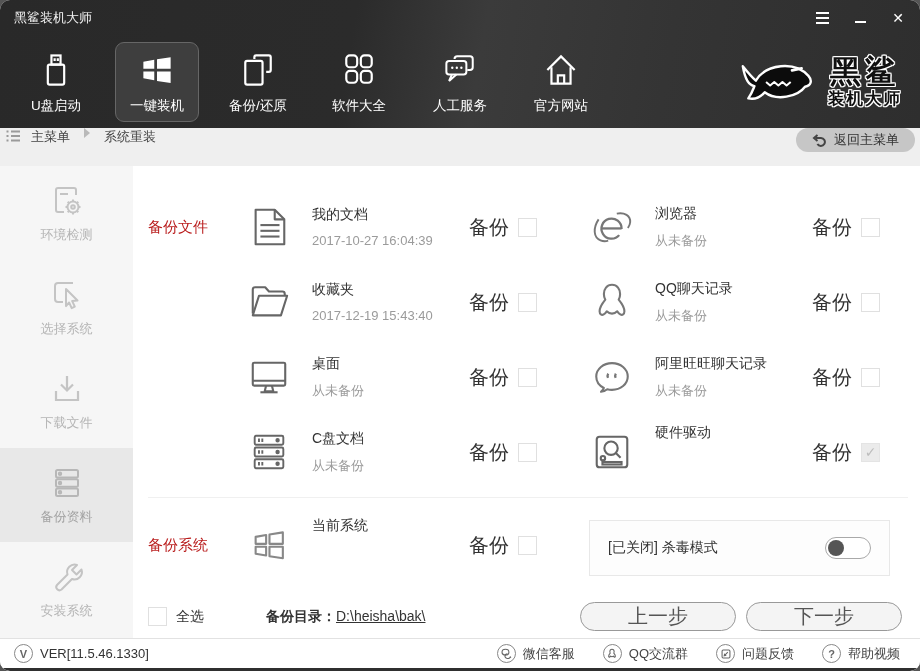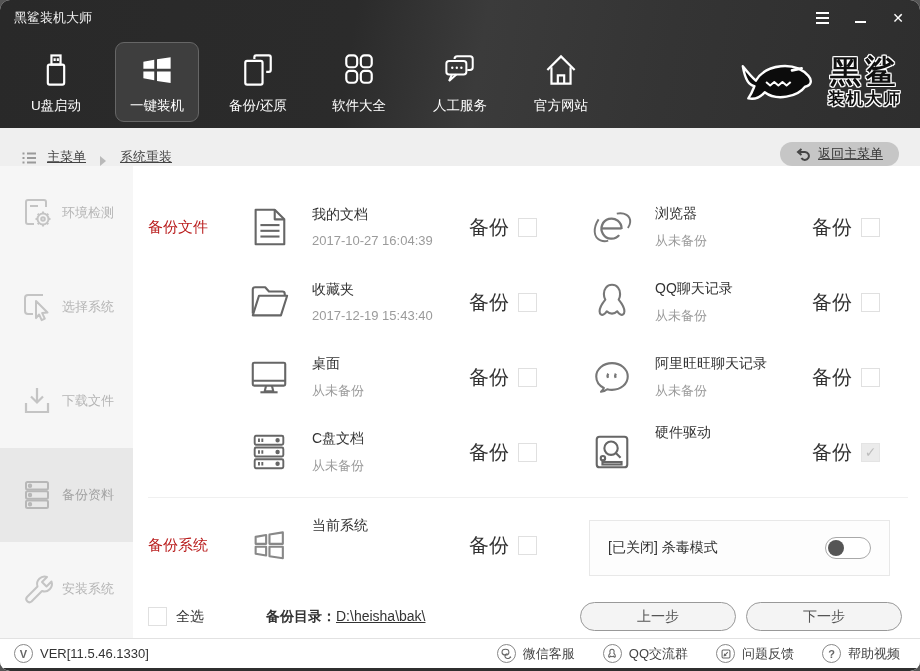--- a/index.html
+++ b/index.html
@@ -22,30 +22,30 @@
   .nav-item.active { background:#3e3e3e; border-color:#666; }
   .nav-icon { height:42px; display:flex; align-items:flex-end; justify-content:center; }
   .nav-label { font-size:13.5px; color:#fff; white-space:nowrap; }
   .logo { margin-left:auto; margin-right:18px; display:flex; align-items:center; gap:10px; }
   .logo-text { text-align:center; font-weight:bold; color:#101010;
     text-shadow:-1px -1px 0 #fff,1px -1px 0 #fff,-1px 1px 0 #fff,1px 1px 0 #fff,0 -1px 0 #fff,0 1px 0 #fff,-1px 0 0 #fff,1px 0 0 #fff; }
   .logo-line1 { font-size:31px; letter-spacing:4px; line-height:32px; }
   .logo-line2 { font-size:16.5px; letter-spacing:2px; line-height:20px; }
 
   
-  .crumbbar { height:38px; background:#efefef; display:flex; align-items:flex-end; padding:0 21px; font-size:13px; color:#444;text-decoration:underline; }
+  .crumbbar { height:38px; background:#efefef; display:flex; align-items:flex-start; padding:0 5px; font-size:13px; color:#444; }
   .crumb-sep { width:0; height:0; border-left:6px solid #b9b9b9; border-top:5px solid transparent; border-bottom:5px solid transparent; margin:0 14px; }
   .crumb-item { cursor:pointer; }
   .crumb-list-icon { margin-right:10px; display:flex; }
   .back-btn { margin-left:auto; height:24px; background:#c6c6c6; border-radius:12px; display:flex; align-items:center; gap:7px; padding:0 16px; font-size:13px; color:#333; cursor:pointer; }
 
   
   .app-body { display:flex; height:472px; }
   .sidebar { width:133px; background:#f6f6f6; }
-  .side-item { height:94px; display:flex; flex-direction:row; align-items:center; justify-content:center; gap:7px; cursor:pointer; }
+  .side-item { height:94px; display:flex; flex-direction:column; align-items:center; justify-content:center; gap:7px; cursor:pointer; }
   .side-item.active { background:#e8e8e8; }
   .side-label { font-size:13px; color:#b5b5b5; }
   .side-item.active .side-label { color:#a3a3a3; }
 
   .main { flex:1; background:#fff; padding:36px 12px 0 15px; position:relative; }
   .section { display:flex; }
   .section-label { width:98px; font-size:15px; font-weight:normal; color:#b91c1c; padding-top:16px; }
   .items-grid { flex:1; display:grid; grid-template-columns:1fr 1fr; column-gap:24px; row-gap:25px; }
   .item { height:50px; display:flex; align-items:center; padding-right:28px; }
   .item-icon { width:46px; display:flex; justify-content:center; margin-right:20px; flex:none; }
@@ -66,21 +66,21 @@
   .toggle { margin-left:auto; width:46px; height:22px; border:1px solid #a9a9a9; border-radius:12px; background:#fff; position:relative; cursor:pointer; }
   .toggle .knob { position:absolute; left:2px; top:2px; width:16px; height:16px; border-radius:50%; background:#555; }
 
   .bottom-row { display:flex; align-items:center; margin-top:26px; }
   .select-all { display:flex; align-items:center; gap:9px; }
   .select-all-label { font-size:14px; color:#333; }
   .dir-wrap { margin-left:62px; font-size:14px; color:#333; }
   .dir-label { font-weight:bold; }
   .dir-link { color:#333; text-decoration:underline; cursor:pointer; }
   .step-btns { margin-left:auto; display:flex; gap:10px; margin-right:6px; }
-  .pill-btn { width:156px; height:29px; border:1px solid #999; border-radius:15px; background:#f4f4f4; display:flex; align-items:center; justify-content:center; font-size:14px; color:#555; cursor:pointer; }
+  .pill-btn { width:156px; height:29px; border:1px solid #999; border-radius:15px; background:#f4f4f4; display:flex; align-items:center; justify-content:center; font-size:20px; color:#555; cursor:pointer; }
 
   
   .footer { height:33px; border-top:1px solid #e2e2e2; border-bottom:3px solid #2f2f2f; display:flex; align-items:center; padding:0 14px; background:#fff; }
   .ver { display:flex; align-items:center; gap:7px; font-size:13px; color:#333; }
   .circ-icon { width:19px; height:19px; border:1.4px solid #888; border-radius:50%; display:flex; align-items:center; justify-content:center; color:#666; font-size:11px; font-weight:bold; flex:none; }
   .foot-links { margin-left:auto; display:flex; gap:28px; margin-right:6px; }
   .foot-link { display:flex; align-items:center; gap:7px; font-size:13px; color:#444; cursor:pointer; }
 
   svg { display:block; }
 </style>

